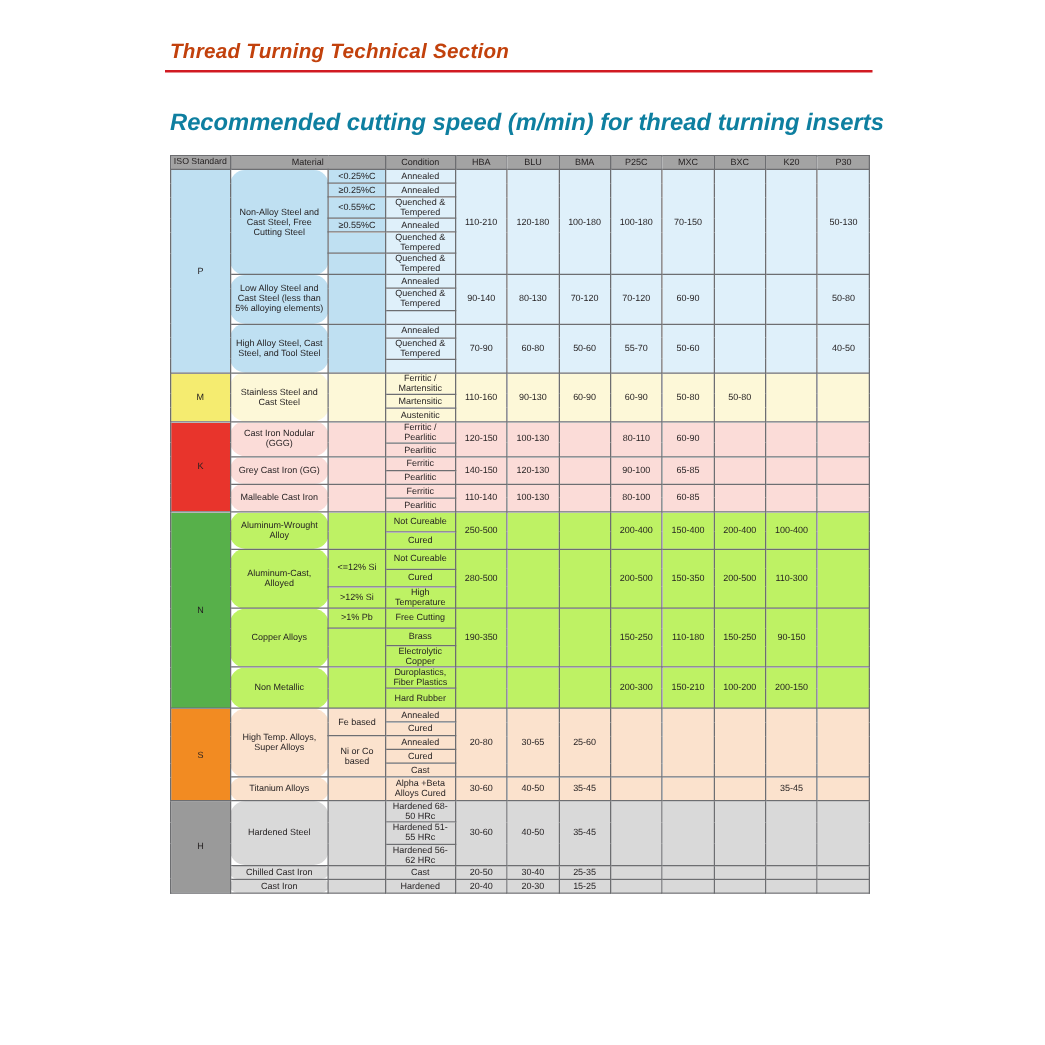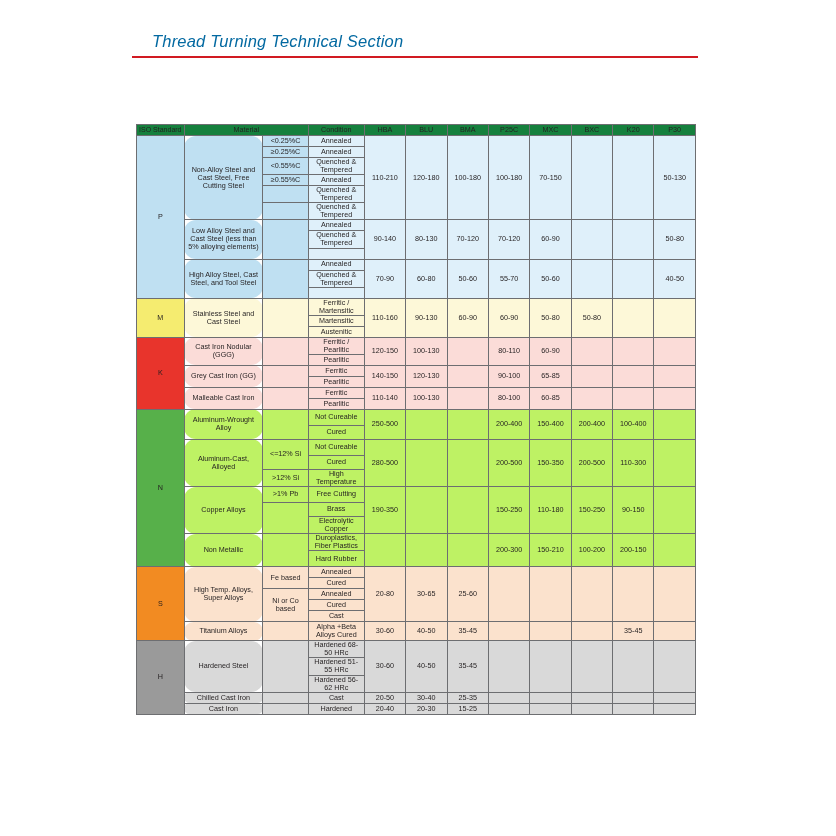--- a/index.html
+++ b/index.html
@@ -11,23 +11,23 @@
     overflow:hidden;
   }
   .page{position:relative;width:836px;height:836px;}
 
   
   .header{
     position:absolute;left:132px;top:14px;width:566px;height:42px;
     border-bottom:2px solid #d11a22;
   }
   .header-title{
-    position:absolute;left:20px;top:18px;
-    font-size:16.5px;font-weight:normal;font-style:italic;
-    color:#0369a1;letter-spacing:0.2px;
+    position:absolute;left:4px;top:18px;
+    font-size:16.5px;font-weight:bold;font-style:italic;
+    color:#c2410c;letter-spacing:0.2px;
   }
   .brand{
     position:absolute;right:0px;top:14px;display:flex;align-items:center;gap:5px;
   }
   .brand-mark{width:28px;height:26px;position:relative;}
   .brand-name{
     font-size:21px;font-weight:bold;color:#d11a22;font-style:italic;
     letter-spacing:-0.4px;line-height:1;
   }
   .brand-sub{
@@ -55,21 +55,21 @@
     text-align:center;
     vertical-align:middle;
     line-height:1.12;
     font-weight:normal;
     color:#231f20;
     height:11px;
     box-sizing:border-box;
     overflow:hidden;
   }
   .hdr td{
-    font-size:7.4px;font-weight:bold;background:#15803d;height:22px;
+    font-size:7.4px;font-weight:bold;background:#a3a3a3;height:22px;
   }
   .hdr td.iso{font-size:7px;}
   td.groupcell{
     font-size:17px;font-weight:bold;text-align:center;vertical-align:middle;
   }
   td.matl{text-align:left;padding-left:5px;font-size:7.2px;border-radius:12px;}
   td.sub{font-size:7px;text-align:center;}
   td.cond{font-size:6.9px;}
   td.val{font-size:7.4px;}
 
@@ -89,20 +89,21 @@
 </style>
 </head>
 <body>
 
 <div class="page">
 
   <div class="header">
     <div class="header-title">Thread Turning Technical Section</div>
   </div>
 
+  <div class="main-title">Recommended cutting speed (m/min) for thread turning inserts</div>
 
   <table class="main">
     <colgroup>
       <col style="width:46px">
       <col style="width:76px">
       <col style="width:44px">
       <col style="width:54px">
       <col style="width:40px">
       <col style="width:40px">
       <col style="width:40px">

